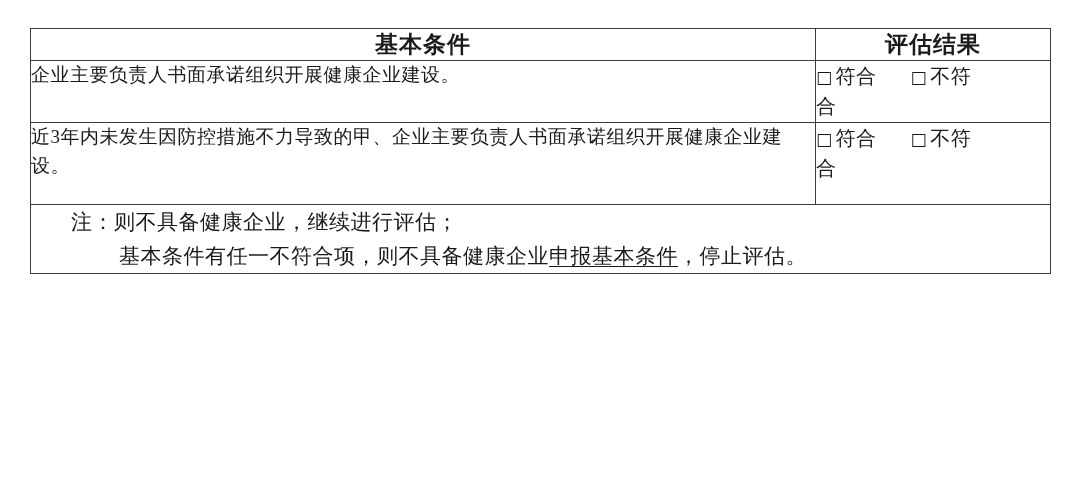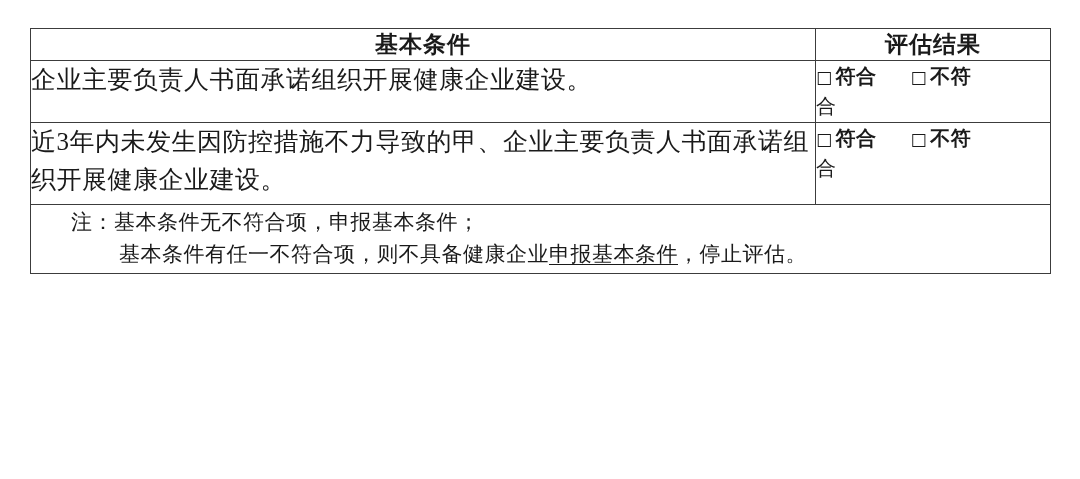--- a/index.html
+++ b/index.html
@@ -33,36 +33,35 @@
     padding: 0;
   }
   .th-cell {
     text-align: center;
     font-weight: bold;
     font-size: 23px;
     padding: 11px 0 11px 0;
     letter-spacing: 1px;
   }
   .cond-cell {
-    font-size: 25px;
+    font-size: 19px;
     line-height: 1.52;
     padding: 12px 14px 12px 16px;
     letter-spacing: 0.5px;
   }
   .result-cell {
     font-size: 20px;
     line-height: 1.5;
     padding: 10px 8px 10px 12px;
     letter-spacing: 0.5px;
     white-space: normal;
   }
   .chk {
     display: inline-block;
     white-space: nowrap;
-    font-weight: bold;
   }
   .chk .box {
     font-family: "DejaVu Sans", sans-serif;
     font-size: 17px;
     margin-right: 3px;
   }
   .chk-gap {
     display: inline-block;
     width: 34px;
   }
@@ -74,21 +73,20 @@
   }
   .note-line {
     display: block;
     white-space: nowrap;
   }
   .note-line.first {
     padding-left: 40px;
   }
   .note-line.second {
     padding-left: 88px;
-    font-family: Liberation Mono, monospace;
   }
   .row-h1 { height: 62px; }
   .row-h2 { height: 82px; }
   .u-underline {
     text-decoration: underline;
     text-decoration-thickness: 1px;
     text-underline-offset: 3px;
   }
 </style>
 </head>
@@ -114,19 +112,19 @@
         </td>
       </tr>
       <tr class="row-h2">
         <td class="cond-cell">近3年内未发生因防控措施不力导致的甲、企业主要负责人书面承诺组织开展健康企业建设。</td>
         <td class="result-cell">
           <span class="chk"><span class="box">□</span><span>符合</span></span><span class="chk-gap"></span><span class="chk"><span class="box">□</span><span>不符</span></span><br><span>合</span>
         </td>
       </tr>
       <tr>
         <td class="note-cell" colspan="2">
-          <span class="note-line first"><span>注：</span><span>基本条件无不符合项，申报基本条件；</span></span>
+          <span class="note-line first"><span>注：</span><span>则不具备健康企业，继续进行评估；</span></span>
           <span class="note-line second"><span>基本条件有任一不符合项，则不具备健康企业</span><span class="u-underline">申报基本条件</span><span>，停止评估。</span></span>
         </td>
       </tr>
     </tbody>
   </table>
 </div>
 
 </body></html>

